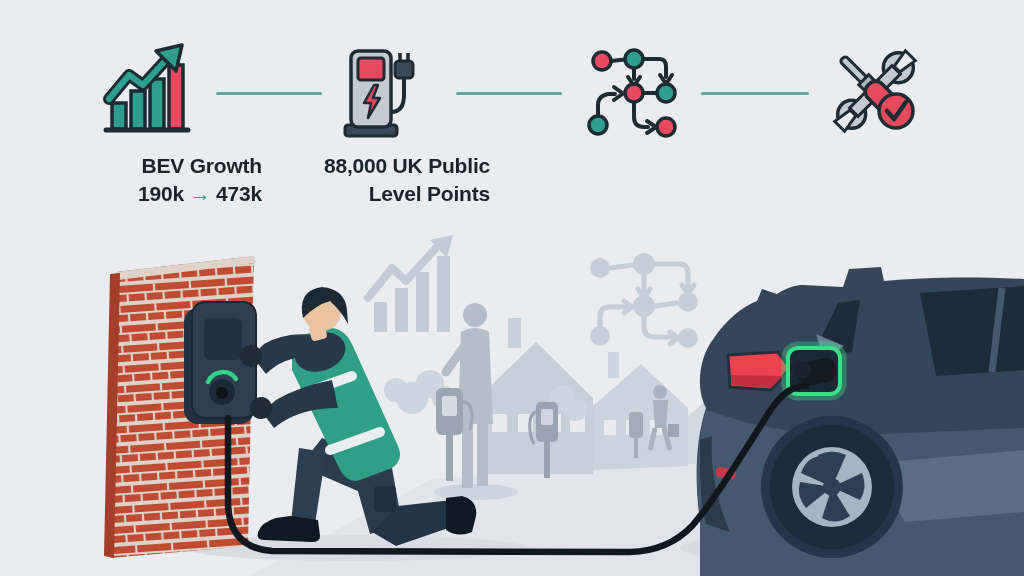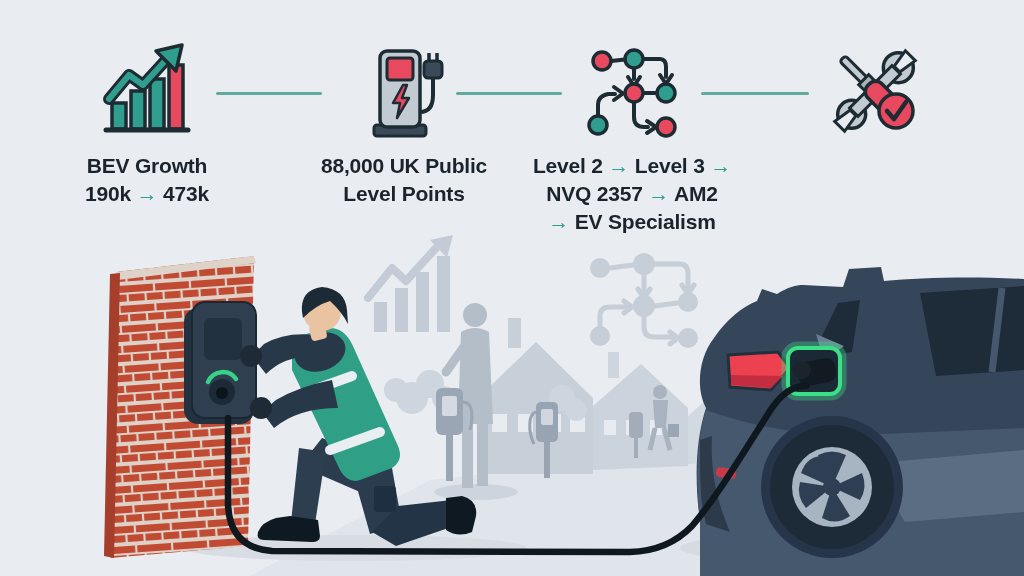--- a/index.html
+++ b/index.html
@@ -2,29 +2,29 @@
 <html><head>
 <meta charset="utf-8">
 <style>
   html,body{margin:0;padding:0;background:#fff;}
   .canvas{
     position:relative;width:1024px;height:576px;overflow:hidden;
     background:var(--bg,#e9edf1);
     font-family:"Liberation Sans",sans-serif;
   }
   .scene{position:absolute;inset:0;display:block;}
-  .step{position:absolute;top:36px;text-align:center;z-index:2;}
+  .step{position:absolute;top:36px;text-align:right;z-index:2;}
   .step .icon-box{height:106px;display:flex;align-items:flex-end;justify-content:center;}
   .caption{margin-top:10px;font-size:21px;font-weight:700;color:var(--text,#1b242c);
            line-height:28px;letter-spacing:-0.2px;}
   .cap-arrow{color:var(--teal,#2f9e8f);}
   .connector{position:absolute;top:92px;height:3px;background:var(--connector,#5fa99e);
              border-radius:2px;z-index:1;}
   #step-1{left:32px;width:230px;}
-  #step-2{left:289px;width:230px;}
+  #step-2{left:260px;width:230px;}
   #step-3{left:505px;width:254px;}
   #step-4{left:763px;width:224px;}
   #conn-1{left:216px;width:106px;}
   #conn-2{left:456px;width:106px;}
   #conn-3{left:701px;width:108px;}
 </style>
 </head>
 <body>
 
 <div class="canvas" style="--bg: #e9edf1; --text: #1b242c; --teal: #2f9e8f; --red: #e8495f; --dark: #1d2b33; --connector: #5fa99e;">
@@ -273,25 +273,20 @@
         <g stroke="#1d2b33" stroke-width="3.5">
           <circle cx="20" cy="20" r="9" fill="#e8495f"></circle>
           <circle cx="52" cy="18" r="9" fill="#2f9e8f"></circle>
           <circle cx="52" cy="52" r="9" fill="#e8495f"></circle>
           <circle cx="84" cy="52" r="9" fill="#2f9e8f"></circle>
           <circle cx="16" cy="84" r="9" fill="#2f9e8f"></circle>
           <circle cx="84" cy="86" r="9" fill="#e8495f"></circle>
         </g>
       </svg>
     </div>
-    <div class="caption">
-      <div class="cap-line">Level 2 <span class="cap-arrow">→</span> Level 3 <span class="cap-arrow">→</span></div>
-      <div class="cap-line">NVQ 2357 <span class="cap-arrow">→</span> AM2</div>
-      <div class="cap-line"><span class="cap-arrow">→</span> EV Specialism</div>
-    </div>
   </div>
 
   <div class="step" id="step-4">
     <div class="icon-box">
       <svg width="100" height="102" viewBox="0 0 100 100">
 
         <g transform="rotate(45 50 50)">
           <circle cx="50" cy="17" r="15" fill="#c3cbd2" stroke="#1d2b33" stroke-width="3.5"></circle>
           <circle cx="50" cy="83" r="14" fill="#c3cbd2" stroke="#1d2b33" stroke-width="3.5"></circle>
           <rect x="44" y="20" width="12" height="60" fill="#c3cbd2" stroke="#1d2b33" stroke-width="3"></rect>

